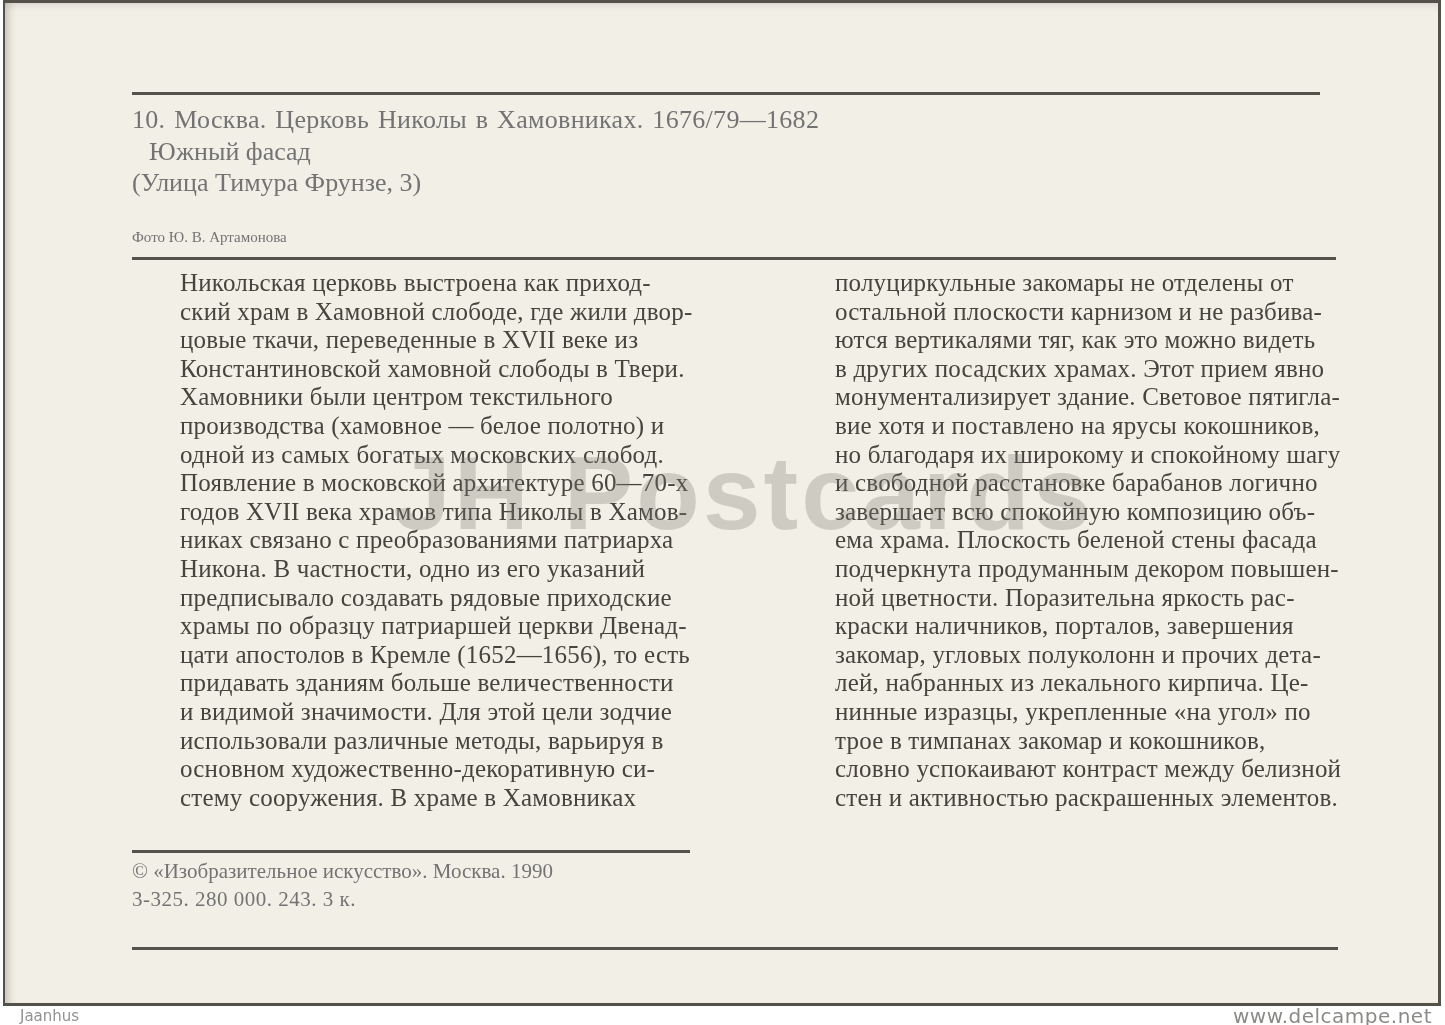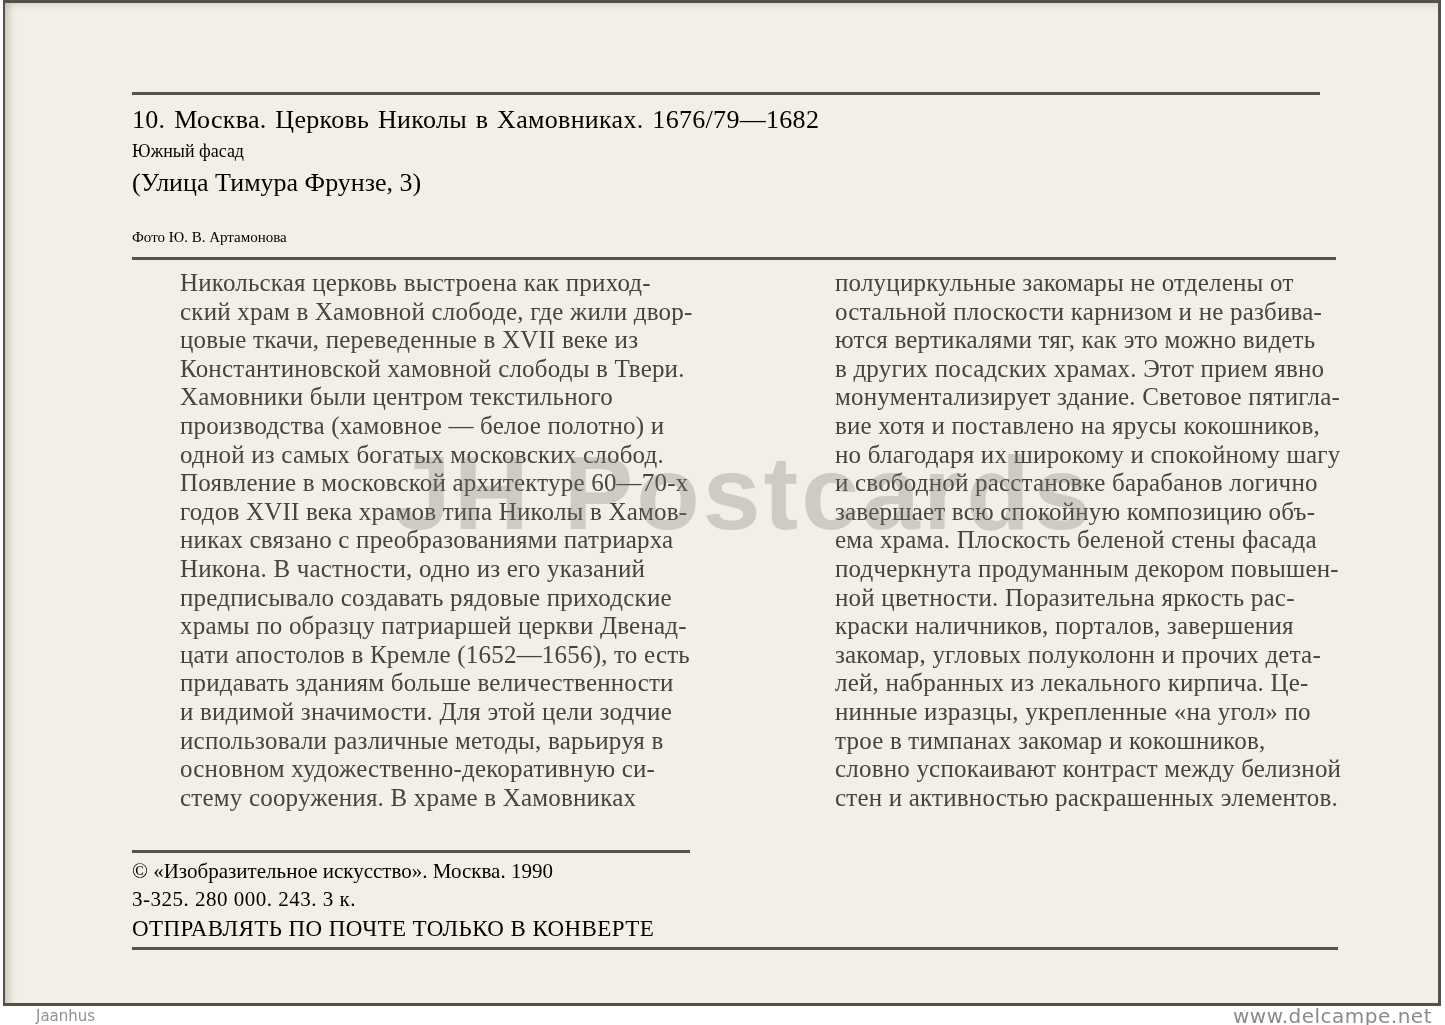--- a/index.html
+++ b/index.html
@@ -29,26 +29,26 @@
     height: 3px;
     background: #55534b;
   }
   .rule-top     { left: 127px; top: 89px;  width: 1188px; }
   .rule-body    { left: 127px; top: 254px; width: 1204px; }
   .rule-imprint { left: 127px; top: 847px; width: 558px;  }
   .rule-bottom  { left: 127px; top: 944px; width: 1206px; }
 
   .txt {
     position: absolute;
-    color: #000000;
+    color: #737373;
     white-space: pre;
   }
 
   .title    { left: 127px; top: 101px; font-size: 26px; line-height: 31px; word-spacing: 2px; letter-spacing: 0.3px; }
-  .subtitle { left: 127px; top: 133px; font-size: 18px; line-height: 31px; }
+  .subtitle { left: 144px; top: 133px; font-size: 26px; line-height: 31px; }
   .address  { left: 127px; top: 164px; font-size: 26px; line-height: 31px; }
   .credit   { left: 127px; top: 226px; font-size: 15px; }
 
   .col {
     position: absolute;
     top: 266px;
     font-size: 25px;
     line-height: 28.6px;
     color: #47443d;
     white-space: pre;
@@ -74,21 +74,21 @@
     pointer-events: none;
     z-index: 5;
     white-space: pre;
   }
 
   .host-footer {
     position: absolute;
     font-family: "DejaVu Sans", "Liberation Sans", sans-serif;
     color: #929292;
   }
-  .host-footer-left  { left: 20px;  top: 1007px; font-size: 15px; margin-left: 16px; }
+  .host-footer-left  { left: 20px;  top: 1007px; font-size: 15px; }
   .host-footer-right { right: 13px; top: 1004px; font-size: 20px; letter-spacing: 0.5px; color: #8a8a86; }
 </style>
 </head>
 <body>
 
 <div class="page">
 
   <div class="card">
 
     <div class="rule rule-top"></div>
@@ -136,21 +136,20 @@
 лей, набранных из лекального кирпича. Це-
 нинные изразцы, укрепленные «на угол» по
 трое в тимпанах закомар и кокошников,
 словно успокаивают контраст между белизной
 стен и активностью раскрашенных элементов.</div>
 
     <div class="rule rule-imprint"></div>
 
     <div class="txt copyright">© «Изобразительное искусство». Москва. 1990</div>
     <div class="txt print-code">3-325. 280 000. 243. 3 к.</div>
-    <div class="txt mailing">ОТПРАВЛЯТЬ ПО ПОЧТЕ ТОЛЬКО В КОНВЕРТЕ</div>
 
     <div class="rule rule-bottom"></div>
 
   </div>
 
   <div class="site-watermark">JH Postcards</div>
 
   <div class="host-footer host-footer-left">Jaanhus</div>
   <div class="host-footer host-footer-right">www.delcampe.net</div>
 

